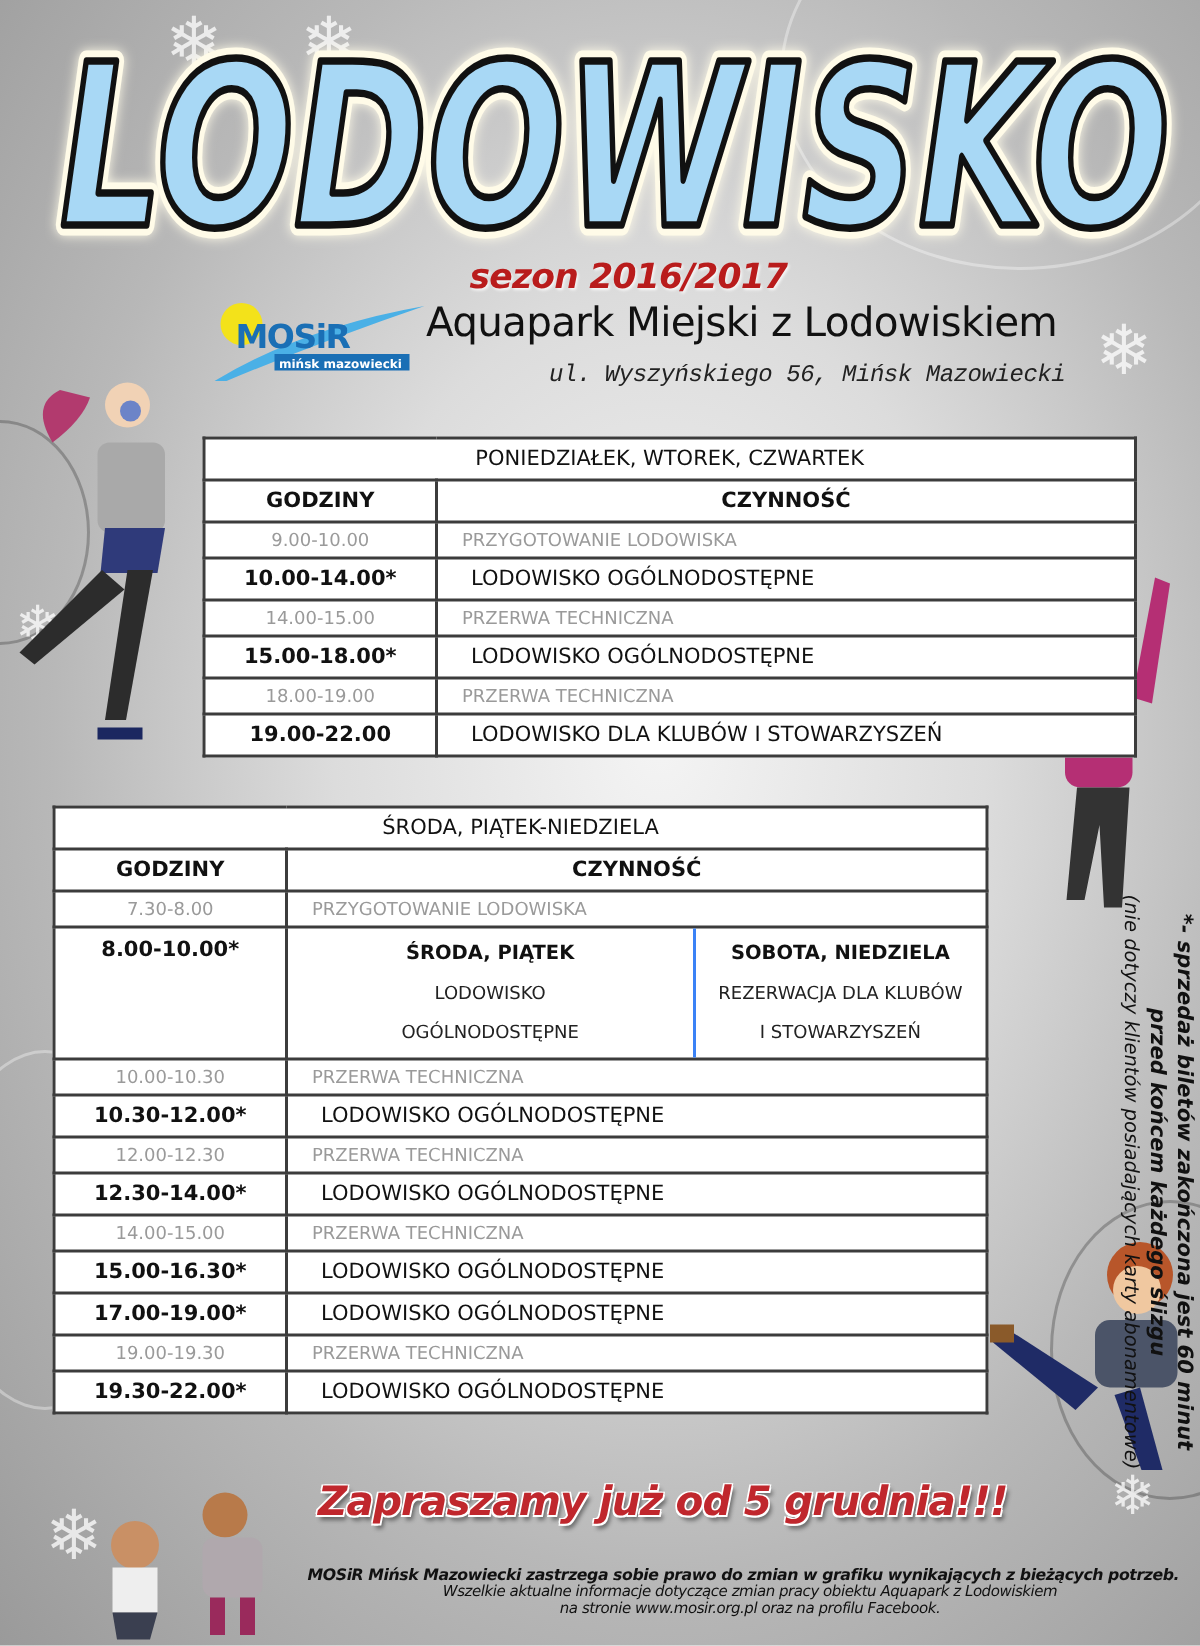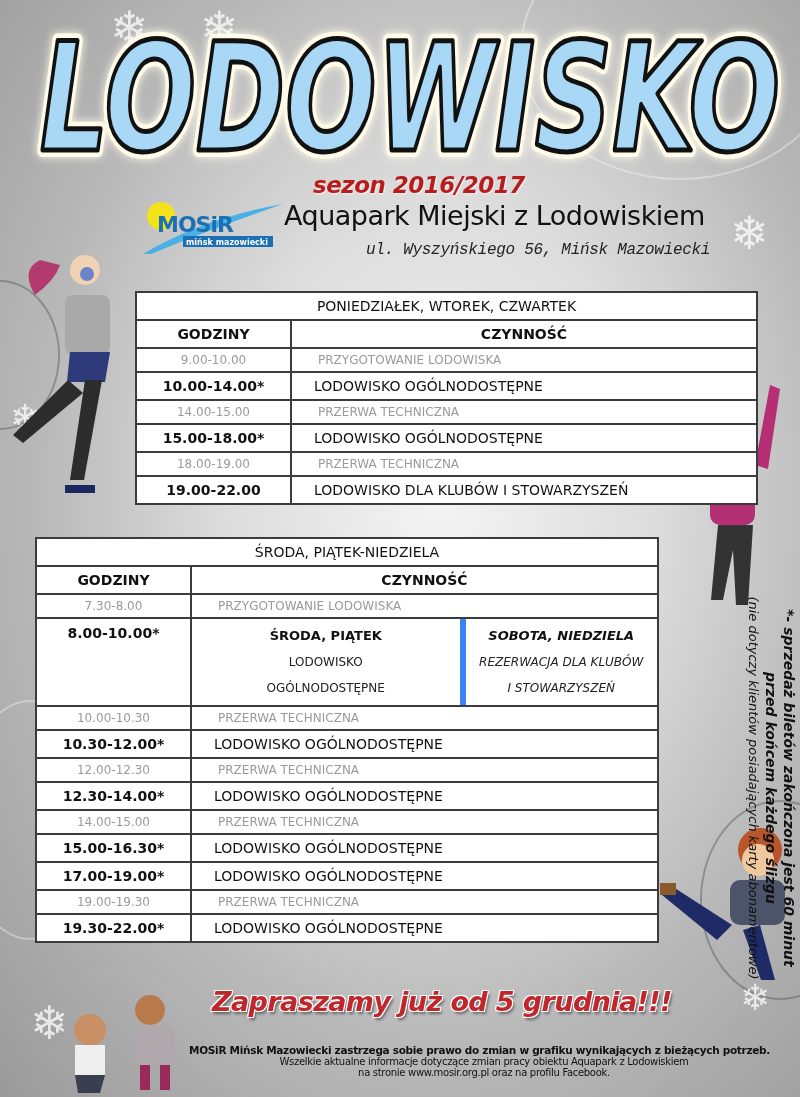--- a/index.html
+++ b/index.html
@@ -40,52 +40,52 @@
     position: absolute; border-collapse: collapse; background: #fff;
     font-family: "DejaVu Sans", sans-serif;
   }
   table.sched td { border: 2px solid #3c3c3c; text-align: center; }
   table.sched .days { font-weight: normal; font-size: 14px; color: #111; height: 28px; }
   table.sched .colhead { font-weight: bold; font-size: 14px; color: #111; height: 28px; }
   table.sched tr.grey td { color: #9a9a9a; font-size: 12px; height: 24px; }
   table.sched tr.bold td { color: #111; font-size: 14px; height: 28px; }
   table.sched tr.bold td.time { font-weight: bold; }
   table.sched td.act { text-align: left; padding-left: 22px; }
-  table.sched tr.grey td.act { padding-left: 26px; }
+  table.sched tr.grey td.act { padding-left: 16px; }
 
   #t1 { left: 135px; top: 291px; width: 623px; }
   #t1 col.c1 { width: 155px; }
   #t2 { left: 35px; top: 537px; width: 624px; }
   #t2 col.c1 { width: 155px; }
 
   .split { display: flex; height: 100%; }
   .split .half { flex: 1; padding: 4px 2px; font-size: 12px; color: #222; line-height: 26px; text-align: center; margin-left: 38px; }
-  .split .half + .half { border-left: 6px solid #3b82f6; font-style: italic; }
+  .split .half + .half { border-left: 2px solid #3b82f6; }
   .split .half .sub { font-weight: bold; font-size: 13px; color: #111; }
   td.splitcell { padding: 0 !important; height: 78px; }
   td.time-top { vertical-align: top; padding-top: 6px; font-weight: bold; }
 
   
   .sidenote {
     position: absolute; left: 708px; top: 568px; width: 440px;
     transform-origin: 0 0; transform: translate(90px, 0) rotate(90deg);
     font-family: "DejaVu Sans", sans-serif; font-style: italic; text-align: center; color: #111;
   }
   .sidenote .l1, .sidenote .l2 { font-weight: bold; font-size: 14px; line-height: 18px; }
   .sidenote .l3 { font-size: 13px; line-height: 18px; font-weight: normal; }
 
   .invite {
     position: absolute; left: 212px; top: 986px;
     font-family: "DejaVu Sans", sans-serif; font-style: italic; font-weight: bold;
     font-size: 27px; color: #c0272d; letter-spacing: -0.6px;
     text-shadow: 1px 1px 0 #fff, -1px -1px 0 #fff, 1px -1px 0 #fff, -1px 1px 0 #fff, 2px 3px 3px rgba(0,0,0,0.45);
   }
   .footer {
-    position: absolute; left: 184px; top: 1044px; width: 600px; text-align: center;
-    font-family: "DejaVu Sans", sans-serif; color: #111;
+    position: absolute; left: 200px; top: 1044px; width: 600px; text-align: center;
+    font-family: "DejaVu Sans", sans-serif; font-style: italic; color: #111;
   }
   .footer .f1 { font-size: 10.5px; font-weight: bold; text-align: right; padding-right: 14px; letter-spacing: -0.3px; }
   .footer .f2, .footer .f3 { font-size: 10px; letter-spacing: -0.3px; }
 
   .char { position: absolute; pointer-events: none; }
 </style>
 </head>
 <body>
 
 <div class="bg-swirl dark" style="left:-60px;top:280px;width:120px;height:150px;"></div>

